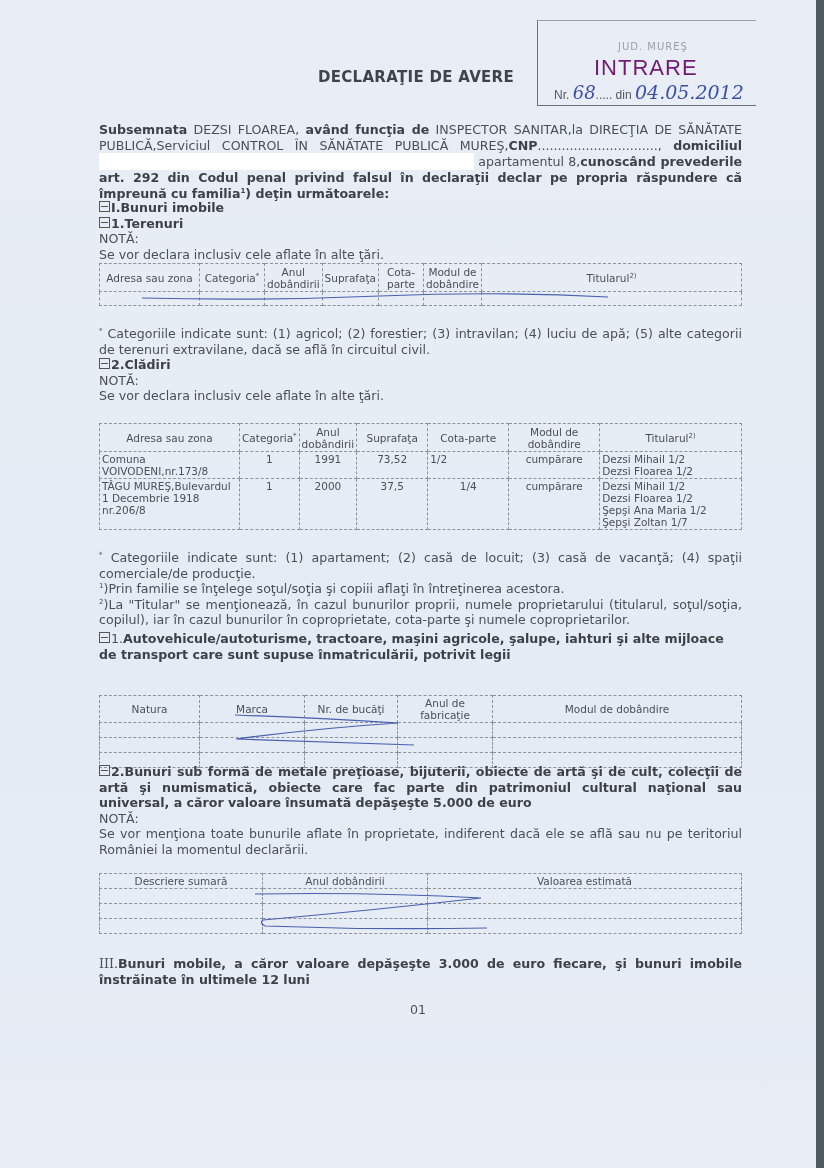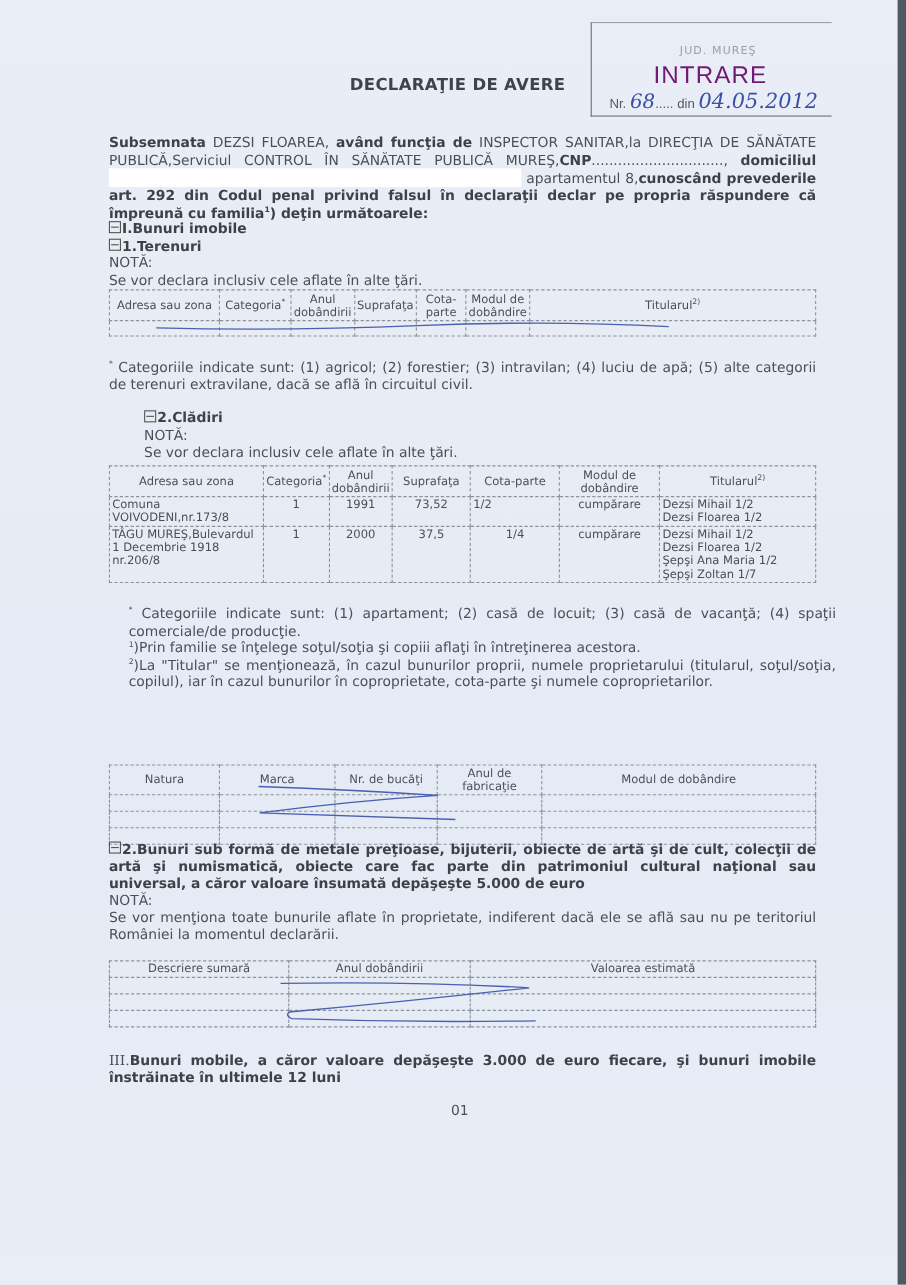--- a/index.html
+++ b/index.html
@@ -94,21 +94,21 @@
 </tbody>
   </table>
 <svg class="scribble" style="left:140px; top:292px;" width="470" height="10">
   <path d="M2 6 Q120 9 240 4 T468 5" stroke="#4a5fb0" stroke-width="1.2" fill="none"></path>
 </svg>
 
 <div class="content justify" style="top:326px;">
   <sup>*</sup><span> Categoriile indicate sunt: (1) agricol; (2) forestier; (3) intravilan; (4) luciu de apă; (5) alte categorii de terenuri extravilane, dacă se află în circuitul civil.</span>
 </div>
 
-<div class="content" style="top:372px;margin-left:32px;">
+<div class="content" style="top:357px;">
   <div class="b"><span class="ico"></span><span>2.Clădiri</span></div>
   <div>NOTĂ:</div>
   <div>Se vor declara inclusiv cele aflate în alte ţări.</div>
 </div>
 
 <table class="t" style="left:99px; top:423px; width:643px;">
   <tbody>
       <tr style="height:28px;">
     <th style="width:135px;">Adresa sau zona</th>
     <th style="width:52px;"><span>Categoria</span><sup>*</sup></th>
@@ -140,27 +140,28 @@
     <td>
       <div>Dezsi Mihail 1/2</div>
       <div>Dezsi Floarea 1/2</div>
       <div>Şepşi Ana Maria 1/2</div>
       <div>Şepşi Zoltan  1/7</div>
     </td>
   </tr>
 </tbody>
   </table>
 
-<div class="content justify" style="top:550px;margin-left:18px;">
+<div class="content justify" style="top:550px;">
   <div><sup>*</sup><span> Categoriile indicate sunt: (1) apartament; (2) casă de locuit; (3) casă de vacanţă; (4) spaţii comerciale/de producţie.</span></div>
   <div><sup>1</sup>)<span>Prin familie se înţelege soţul/soţia şi copiii aflaţi în întreţinerea acestora.</span></div>
   <div><sup>2</sup>)<span>La "Titular" se menţionează, în cazul bunurilor proprii, numele proprietarului (titularul, soţul/soţia, copilul), iar în cazul bunurilor în coproprietate, cota-parte şi numele coproprietarilor.</span></div>
 </div>
 
 <div class="content" style="top:631px;">
+  <div><span class="ico"></span><span>1.</span><span class="b">Autovehicule/autoturisme, tractoare, maşini agricole, şalupe, iahturi şi alte mijloace de transport care sunt supuse înmatriculării, potrivit legii</span></div>
 </div>
 
 <table class="t" style="left:99px; top:695px; width:643px;">
   <tbody>
       <tr style="height:15px;">
     <th style="width:95px;">Natura</th>
     <th style="width:100px;">Marca</th>
     <th style="width:88px;">Nr. de bucăţi</th>
     <th style="width:90px;">Anul de fabricaţie</th>
     <th>Modul de dobândire</th>

